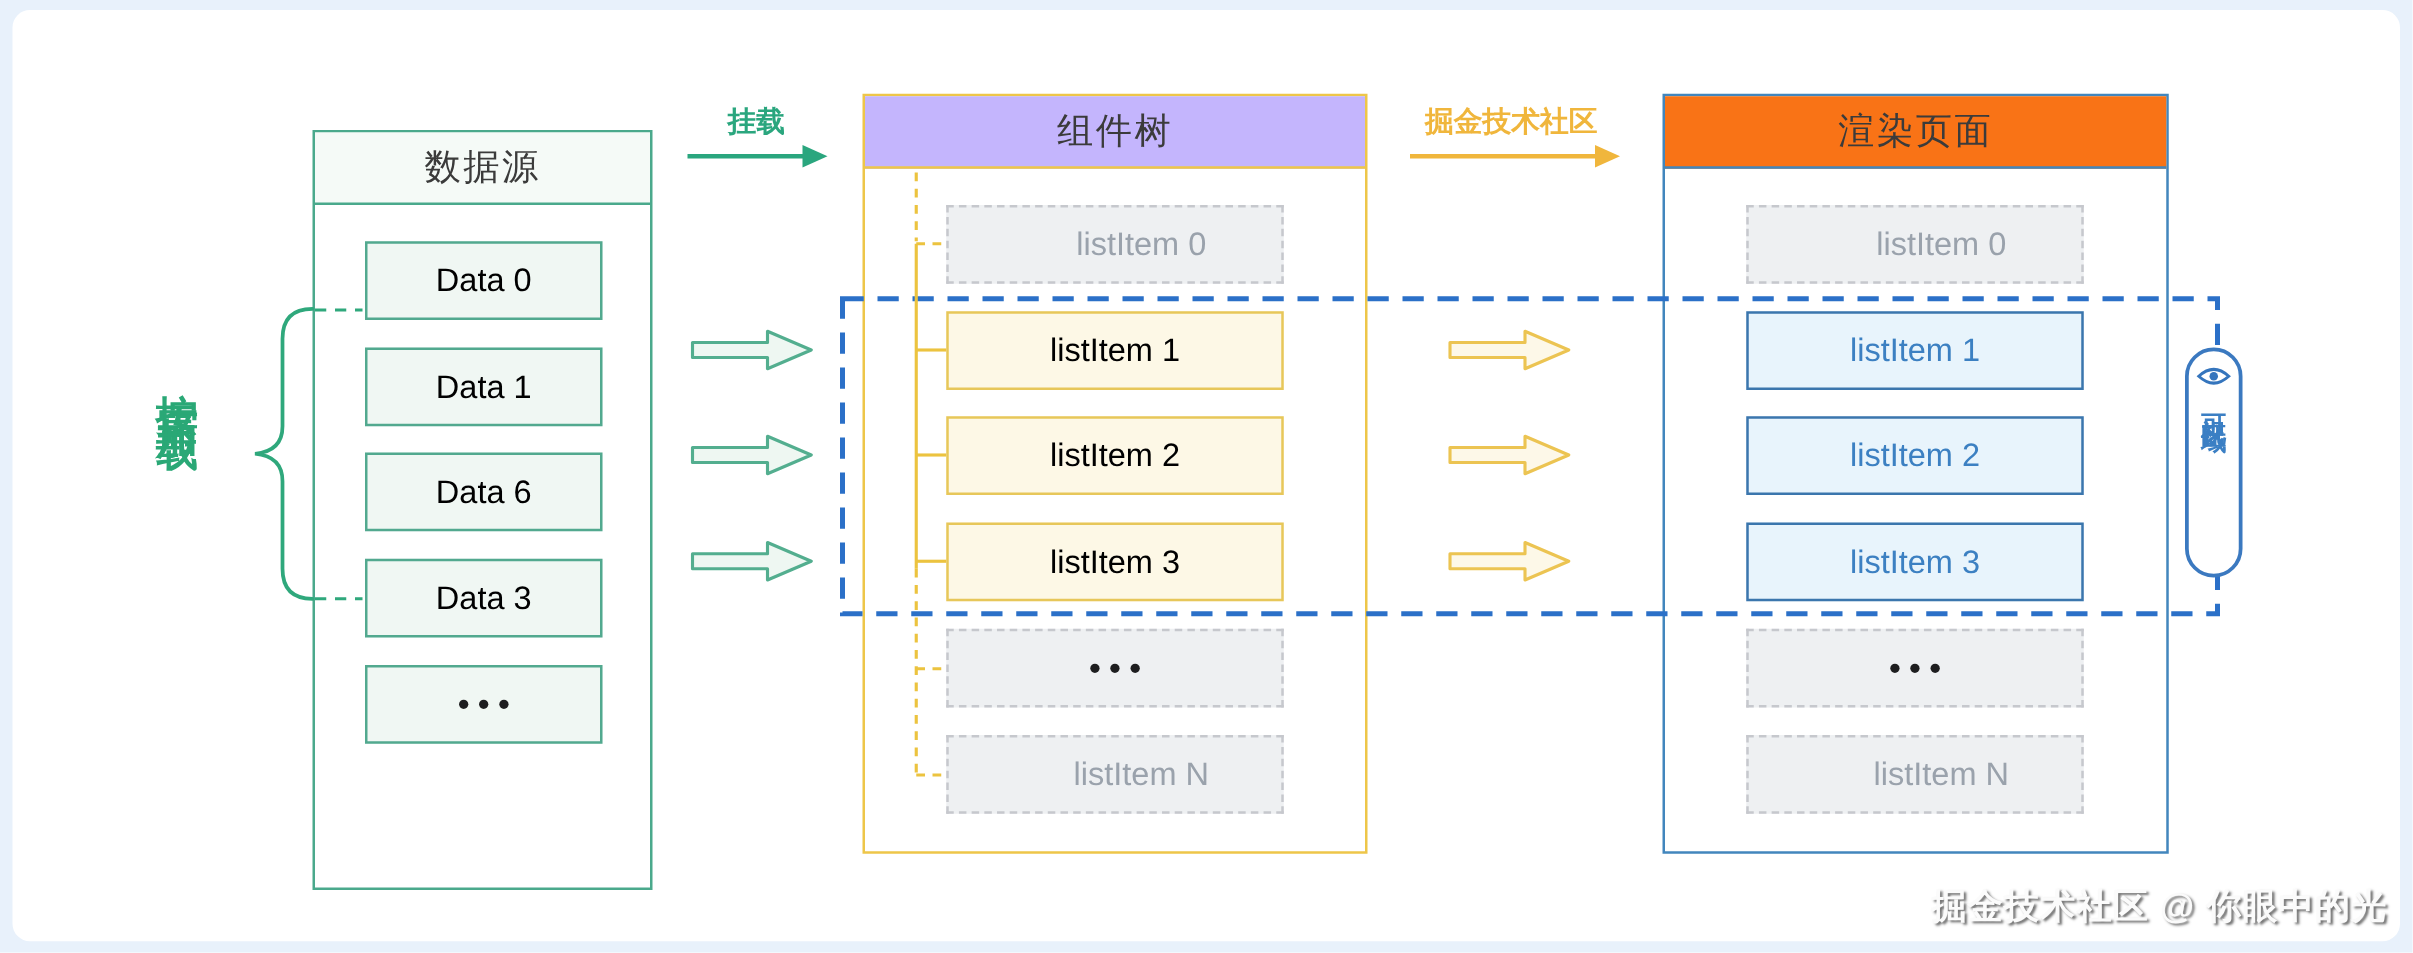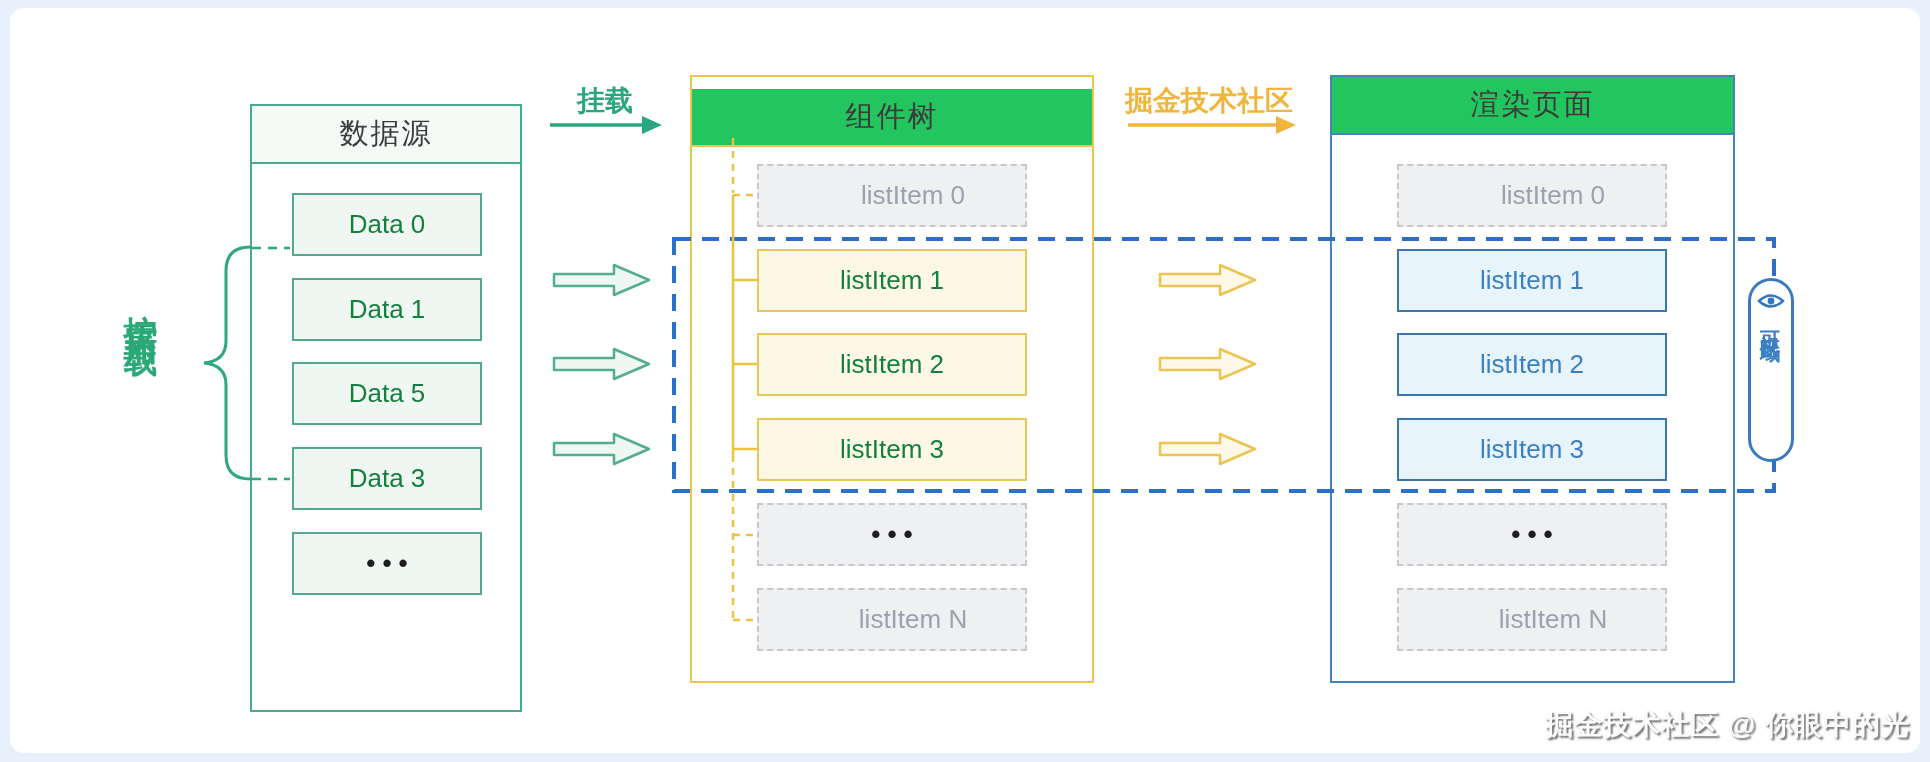--- a/index.html
+++ b/index.html
@@ -17,37 +17,37 @@
   .col{position:absolute;top:75px;height:608px;background:#fff;box-sizing:border-box;z-index:2;}
   #col-data{left:250px;width:272px;border:2.5px solid #4aa98c;margin-top:29px;}
   #col-tree{left:690px;width:404px;border:2.5px solid #eec649;}
   #col-page{left:1330px;width:405px;border:2.5px solid #4286bd;}
   .col-header{
     position:absolute;top:0;left:0;right:0;height:58px;
     display:flex;align-items:center;justify-content:center;
     font-size:29px;letter-spacing:2px;color:#3b3b3b;font-weight:500;box-sizing:border-box;
   }
   #col-data .col-header{background:#f5faf7;border-bottom:2px solid #4aa98c;}
-  #col-tree .col-header{background:#22c55e;border-bottom:2px solid #eec649;margin-top:12px;}
-  #col-page .col-header{background:#22c55e;border-bottom:2px solid #4286bd;}
+  #col-tree .col-header{background:#c4b5fd;border-bottom:2px solid #eec649;}
+  #col-page .col-header{background:#f97316;border-bottom:2px solid #4286bd;}
   
   .item{
     position:absolute;height:63px;box-sizing:border-box;
     display:flex;align-items:center;justify-content:center;
-    font-size:26px;color:#15803d;background:#fff;
+    font-size:26px;color:#000000;background:#fff;
   }
   .r0{top:87px}.r1{top:172px}.r2{top:256px}.r3{top:341px}.r4{top:426px}.r5{top:511px}
   #col-data .item{left:40px;width:190px;border:2px solid #52a98f;background:#f0f7f3;}
   #col-tree .item,#col-page .item{left:65px;width:270px;}
   #col-tree .item.on{border:2px solid #e7c75a;background:#fdf8e6;}
   #col-page .item.on{border:2px solid #3b76ad;background:#e8f4fc;color:#3c80c2;font-weight:500;}
   .item.off{border:2px dashed #c6c8cd;background:#eef0f2;color:#9aa2ac;padding-left:42px;}
   .item.dots{font-size:26px;font-weight:700;letter-spacing:7px;color:#1d1d1f;padding-left:7px;}
   
-  .flow-label{position:absolute;font-weight:700;font-size:28px;text-align:center;z-index:3;}
+  .flow-label{position:absolute;font-weight:700;font-size:23px;text-align:center;z-index:3;}
   #mount-label{left:545px;top:82px;width:120px;color:#2aa67e;}
   #render-label{left:1114px;top:82px;width:190px;color:#f0b63c;}
   
   .vtext{
     writing-mode:vertical-rl;text-orientation:upright;
     font-weight:700;letter-spacing:9px;
   }
   #ondemand-label{
     position:absolute;left:118px;top:288px;height:170px;
     font-size:34px;color:#2aa876;z-index:3;
@@ -87,21 +87,21 @@
 <body>
 
 <div class="card"></div>
 
 <div id="ondemand-label" class="vtext">按需加载</div>
 
 <div class="col" id="col-data">
   <div class="col-header">数据源</div>
   <div class="item r0">Data 0</div>
   <div class="item r1">Data 1</div>
-  <div class="item r2">Data 5</div>
+  <div class="item r2">Data 6</div>
   <div class="item r3">Data 3</div>
   <div class="item r4 dots">•••</div>
 </div>
 
 <div class="col" id="col-tree">
   <div class="col-header">组件树</div>
   <div class="item r0 off">listItem 0</div>
   <div class="item r1 on">listItem 1</div>
   <div class="item r2 on">listItem 2</div>
   <div class="item r3 on">listItem 3</div>

